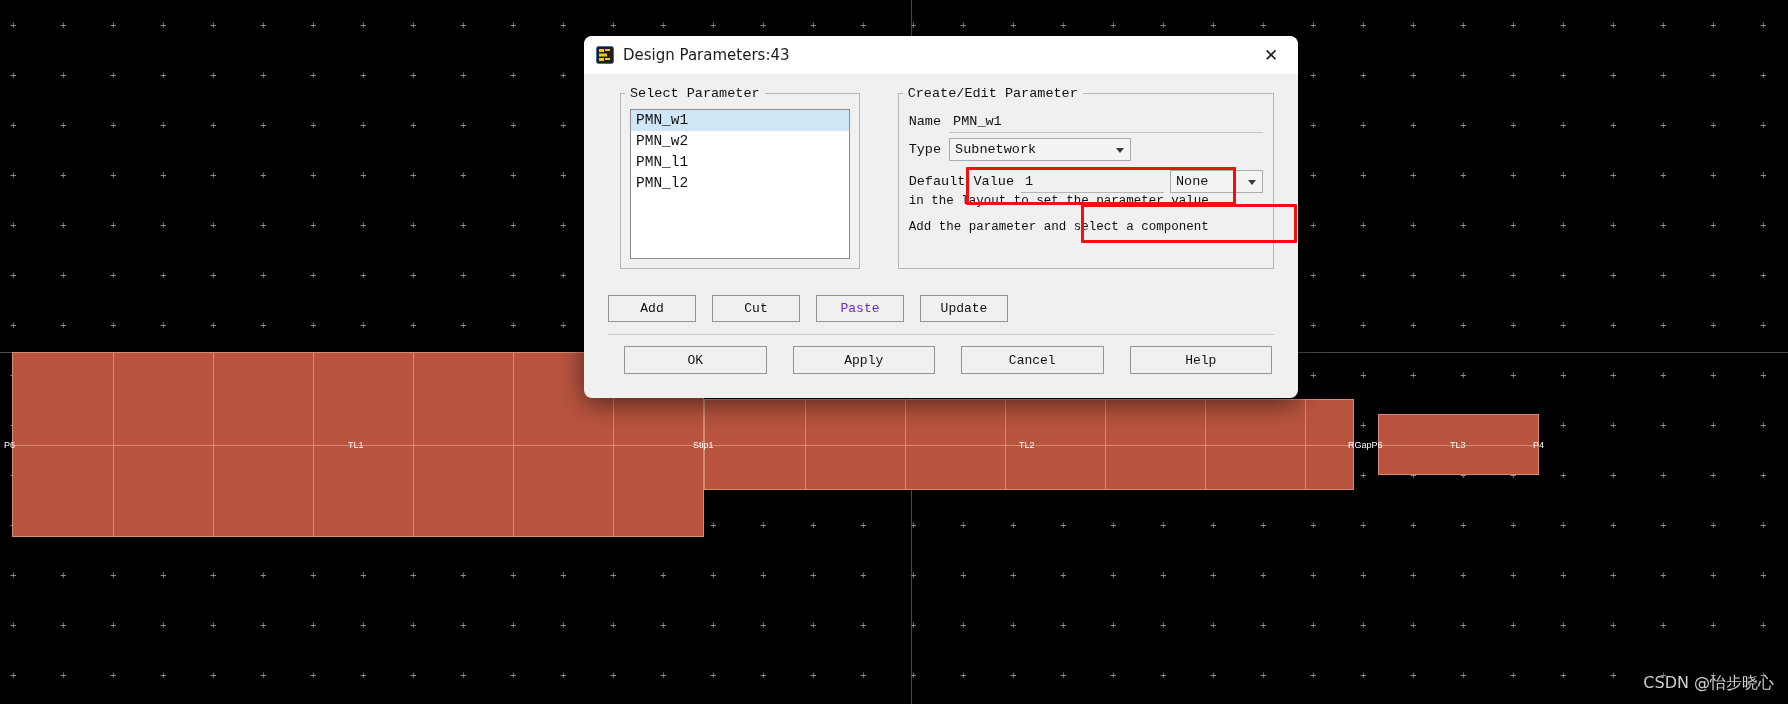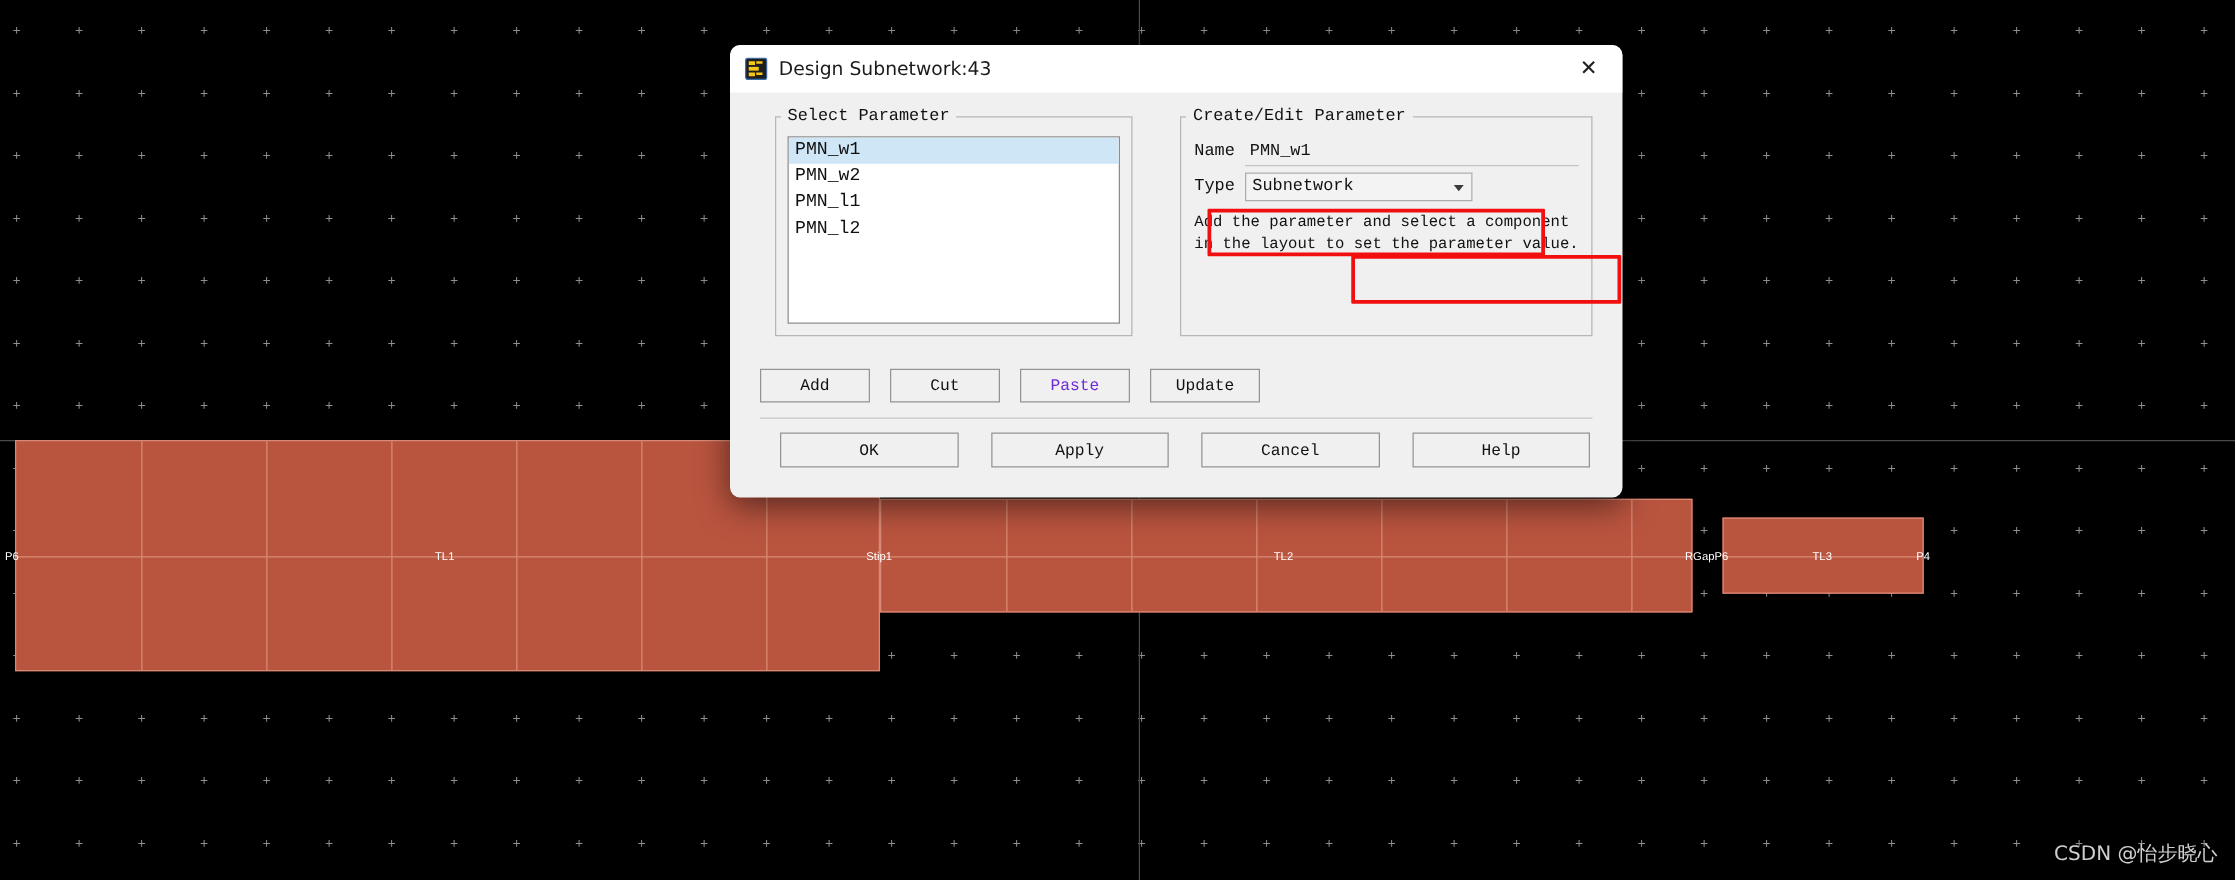--- a/index.html
+++ b/index.html
@@ -679,21 +679,21 @@
     <span class="title-icon">
       <svg width="18" height="18" viewBox="0 0 18 18">
         <rect x="0.5" y="0.5" width="17" height="17" rx="2" fill="#1e1e1e" stroke="#3c6fa8"></rect>
         <rect x="3" y="3" width="5" height="3" fill="#f5c518"></rect>
         <rect x="9" y="3" width="5" height="2" fill="#f5c518"></rect>
         <rect x="3" y="7.5" width="8" height="3" fill="#f5c518"></rect>
         <rect x="3" y="12" width="5" height="3" fill="#f5c518"></rect>
         <rect x="9" y="12" width="5" height="2" fill="#f5c518"></rect>
       </svg>
     </span>
-    <span class="title-text">Design Subnetwork:43</span>
+    <span class="title-text">Design Parameters:43</span>
     <span class="close-btn">✕</span>
   </div>
 
   <div class="dlg-body">
 
 
     <div class="panes">
 
       <fieldset class="group" id="select-param-group">
         <legend>Select Parameter</legend>
@@ -717,23 +717,31 @@
           </div>
 
           <div class="field-row">
             <span class="field-label">Type</span>
             <span class="combo" id="type-combo">
               <span>Subnetwork</span>
               <i class="arrow"></i>
             </span>
           </div>
 
-
+          <div class="dv-row">
+            <span class="field-label">Default Value</span>
+            <input class="dv-input" value="1" style="">
+            <span class="combo" id="none-combo">
+              <span>None</span>
+              <i class="arrow"></i>
+            </span>
+          </div>
+
+          <div class="help-text" style="margin-top:0;">in the layout to set the parameter value.</div>
           <div class="help-text">Add the parameter and select a component</div>
-          <div class="help-text" style="margin-top:0;">in the layout to set the parameter value.</div>
 
         </div>
       </fieldset>
     </div>
 
     <div class="btn-row">
       <div class="pbtn">Add</div>
       <div class="pbtn">Cut</div>
       <div class="pbtn disabled">Paste</div>
       <div class="pbtn">Update</div>

